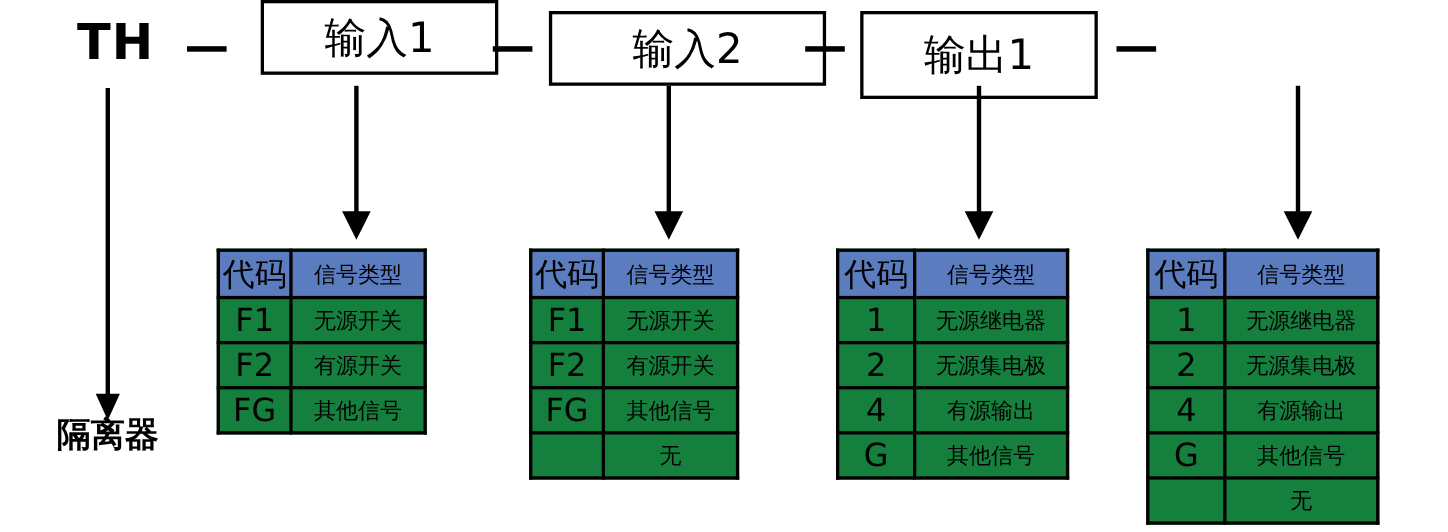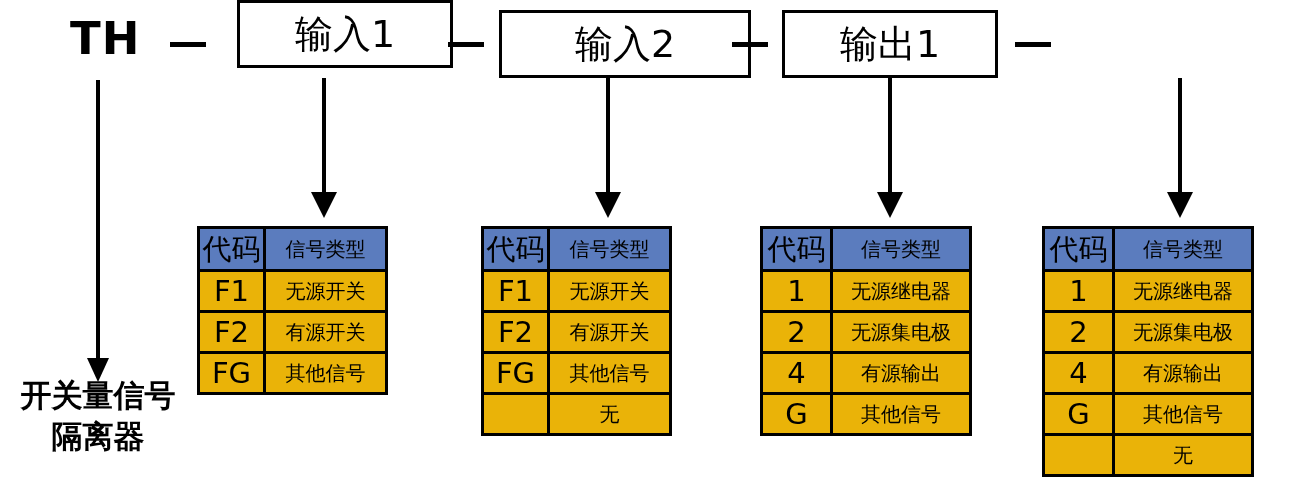--- a/index.html
+++ b/index.html
@@ -77,21 +77,21 @@
     font-weight: 700;
     line-height: 1.32;
     white-space: nowrap;
   }
 
   
   .legend-table {
     position: absolute;
     border-collapse: collapse;
     table-layout: fixed;
-    background: #eab308;
+    background: #15803d;
   }
   .legend-table td,
   .legend-table th {
     border: 3px solid #000000;
     text-align: center;
     vertical-align: middle;
     padding: 0;
     height: 38px;
     font-weight: 400;
     font-size: 20px;
@@ -124,21 +124,21 @@
   </div>
 
   <div class="dash" style="left:448px; top:42px; width:36px;"></div>
 
   <div class="seg-box" style="left:499px; top:10px; width:252px; height:68px;">
     <span>输入2</span>
   </div>
 
   <div class="dash" style="left:732px; top:42px; width:36px;"></div>
 
-  <div class="seg-box" style="left:782px; top:10px; width:216px; height:68px;">
+  <div class="seg-box" style="left:782px; top:10px; width:216px; height:80px;">
     <span>输出1</span>
   </div>
 
   <div class="dash" style="left:1015px; top:42px; width:36px;"></div>
 
 
   <div class="arrow-line" style="left:96px; top:80px; height:282px;"></div>
   <div class="arrow-head small" style="left:87px; top:358px;"></div>
 
   <div class="arrow-line" style="left:322px; top:78px; height:118px;"></div>
@@ -147,21 +147,20 @@
   <div class="arrow-line" style="left:606px; top:78px; height:118px;"></div>
   <div class="arrow-head" style="left:595px; top:192px;"></div>
 
   <div class="arrow-line" style="left:888px; top:78px; height:118px;"></div>
   <div class="arrow-head" style="left:877px; top:192px;"></div>
 
   <div class="arrow-line" style="left:1178px; top:78px; height:118px;"></div>
   <div class="arrow-head" style="left:1167px; top:192px;"></div>
 
   <div class="caption" style="left:0px; top:375px; width:196px;">
-    <div>开关量信号</div>
     <div>隔离器</div>
   </div>
 
   <table class="legend-table" style="left:197px; top:226px; width:188px;">
     <colgroup>
         <col style="width:66px">
         <col style="width:122px">
       </colgroup>
     <thead>
       <tr>

